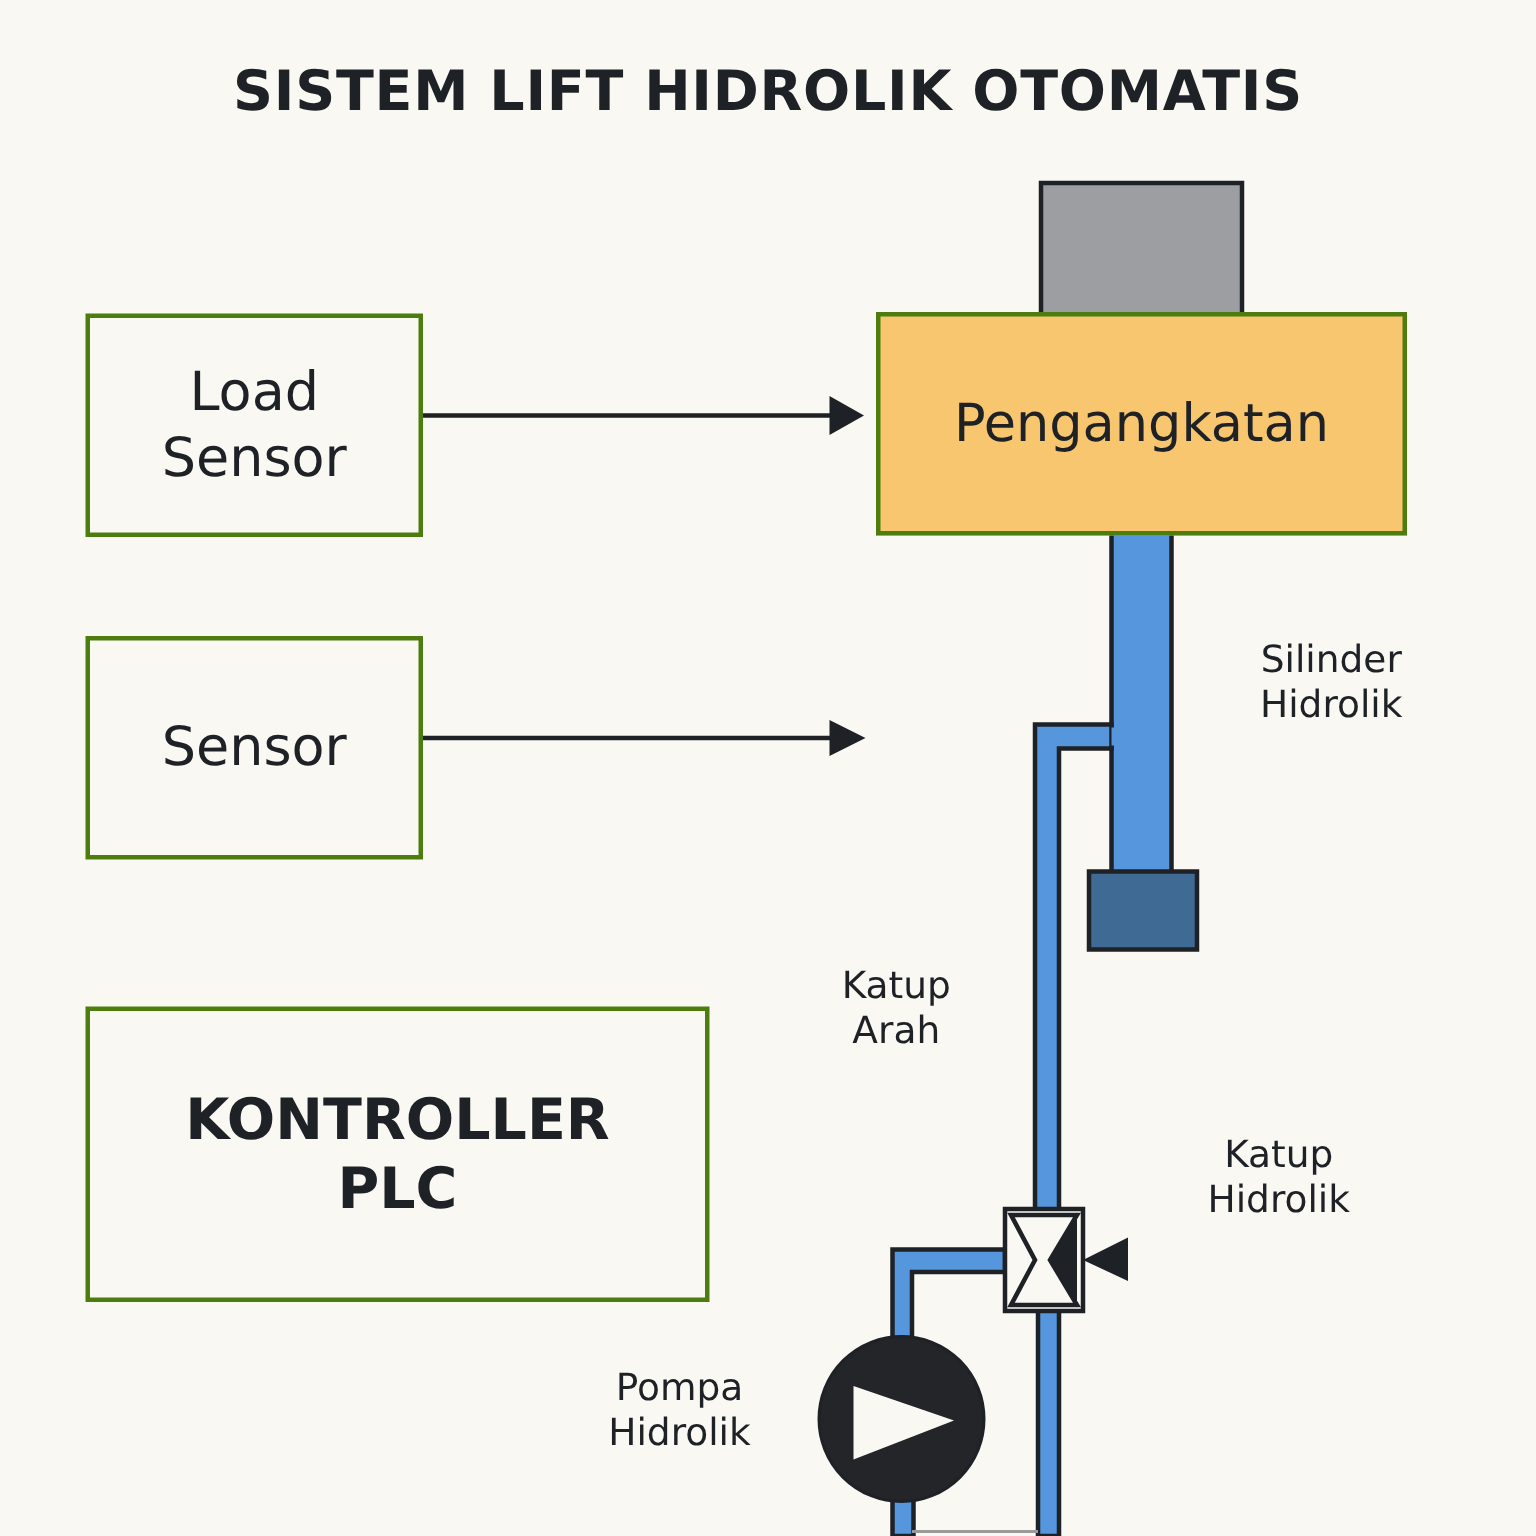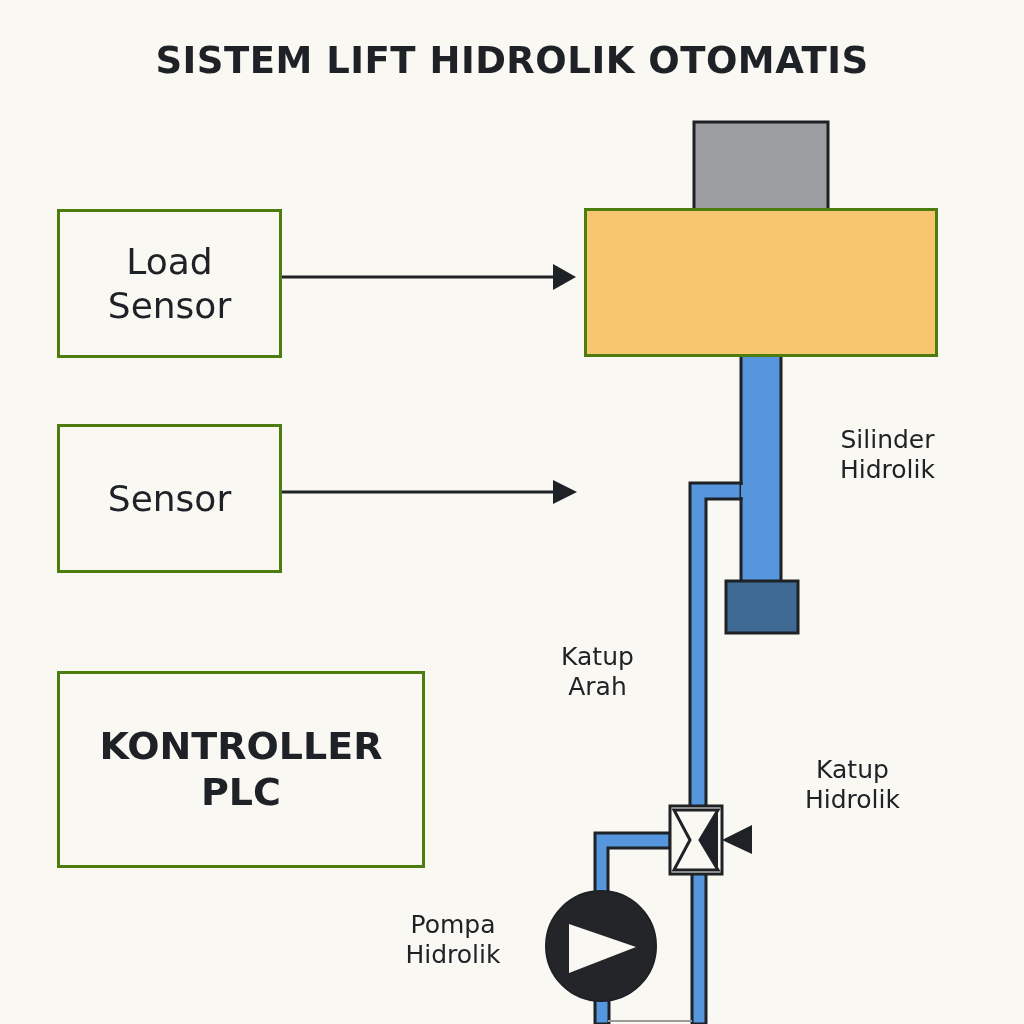--- a/index.html
+++ b/index.html
@@ -69,26 +69,27 @@
 
 <div class="box" style="left:57px; top:209px; width:225px; height:149px; font-size:36px;">
   <span>Load</span>
   <span>Sensor</span>
 </div>
 
 <div class="box" style="left:57px; top:424px; width:225px; height:149px; font-size:36px;">
   <span>Sensor</span>
 </div>
 
-<div class="box" style="left:57px; top:671px; width:368px; height:197px; font-size:38px; font-weight:bold;text-align:center;">
+<div class="box" style="left:57px; top:671px; width:416px; height:197px; font-size:38px; font-weight:bold;text-align:center;">
   <span>KONTROLLER</span>
   <span>PLC</span>
 </div>
 
 <div class="box" style="left:584px; top:208px; width:354px; height:149px; font-size:35px; background:#f8c66e;">
+  <span>Pengangkatan</span>
 </div>
 
 <div class="lbl" style="left:800px; top:425px; width:175px;">
   <span>Silinder</span>
   <span>Hidrolik</span>
 </div>
 
 <div class="lbl" style="left:505px; top:642px; width:185px;">
   <span>Katup</span>
   <span>Arah</span>

